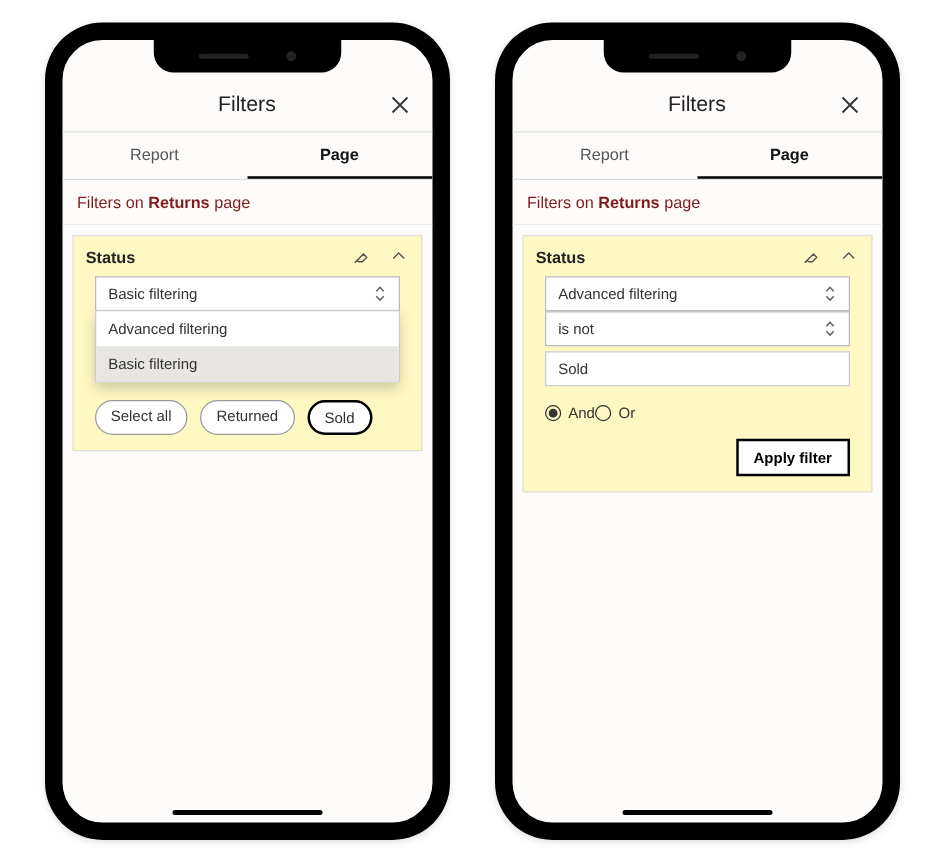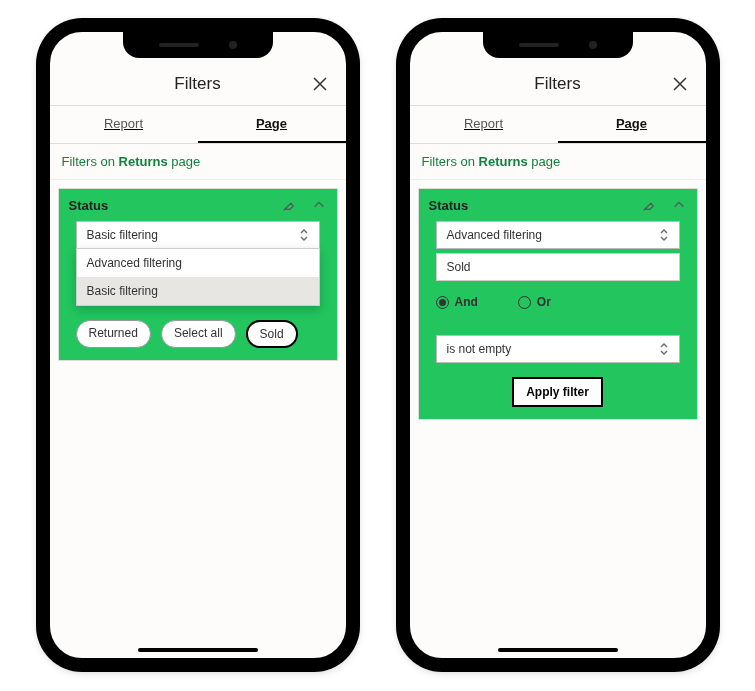--- a/index.html
+++ b/index.html
@@ -52,30 +52,30 @@
     border-bottom: 1px solid #ddd;
   }
   .titlebar .title { font-size:17px; font-weight:400; color:#222;}
   .close-x {
     position:absolute; right:14px; top:50%; transform:translateY(-50%);
     width:24px; height:24px; display:flex; align-items:center; justify-content:center;
     cursor:pointer;
   }
   .close-x svg { width:16px; height:16px; stroke:#333; stroke-width:1.5;}
   .tabs {
-    display:flex; border-bottom:1px solid #ddd;text-decoration:underline;
+    display:flex; border-bottom:1px solid #ddd;
   }
   .tab {
     flex:1; text-align:center; padding:10px 0; font-size:13px; color:#555; cursor:pointer;
   }
   .tab.active { font-weight:700; border-bottom:2px solid #000; color:#111;}
-  .subhead { padding:10px 12px; font-size:13px; color:#15803d; border-bottom:1px solid #eee;}
+  .subhead { padding:10px 12px; font-size:13px; color:#7f1d1d; border-bottom:1px solid #eee;}
   .subhead b{ font-weight:700; }
   .card {
-    margin:8px; border:1px solid #ddd; background:#22c55e;
+    margin:8px; border:1px solid #ddd; background:#fef9c3;
   }
   .card-head {
     display:flex; align-items:center; justify-content:space-between;
     padding:8px 10px;
   }
   .card-head .lbl { font-size:13px; font-weight:700; color:#222;}
   .card-head .icons { display:flex; gap:14px; align-items:center;}
   .icon-btn { width:16px; height:16px; display:flex; align-items:center; justify-content:center; cursor:pointer;}
   .icon-btn svg { width:14px; height:14px; stroke:#555; fill:none; stroke-width:1.3;}
   .card-body { padding:0 17px 12px;}
@@ -96,30 +96,30 @@
   .chips { display:flex; gap:10px; margin-top:14px;}
   .chip {
     border:1px solid #999; border-radius:16px; padding:5px 12px; font-size:12px;
     background:#fff; color:#333; cursor:pointer;
   }
   .chip.active { border:2px solid #000; font-weight:500;}
   .field-label { font-size:12px; color:#333; margin:10px 0 4px;}
   .textval {
     background:#fff; border:1px solid #ccc; padding:6px 10px; font-size:12px; color:#333;
   }
-  .radios { display:flex; gap:40px; margin:14px 0 26px; font-size:12px; color:#333;font-weight:bold;}
+  .radios { display:flex; margin:14px 0 10px; font-size:12px; color:#333;}
   .radio { display:flex; align-items:center; gap:6px; cursor:pointer;}
   .radio .dot {
     width:13px; height:13px; border:1.5px solid #333; border-radius:50%;
     display:flex; align-items:center; justify-content:center;
   }
   .radio.sel .dot::after{
     content:""; width:7px; height:7px; background:#333; border-radius:50%;
   }
-  .apply-row { display:flex; justify-content:center; margin-top:14px;}
+  .apply-row { display:flex; justify-content:flex-end; margin-top:14px;}
   .apply-btn {
     border:2px solid #000; background:#fff; padding:6px 12px; font-size:12px; font-weight:700;
     cursor:pointer;
   }
   .sort-arrows path{ stroke:#666; stroke-width:1.3; fill:none;}
 </style>
 </head>
 <body>
 
 <div class="phone">
@@ -162,22 +162,22 @@
           <span>Basic filtering</span>
           <svg class="sort-arrows" viewBox="0 0 10 14">
               <path d="M2 5 L5 2 L8 5 M2 9 L5 12 L8 9"></path>
             </svg>
         </div>
         <div class="dropdown">
           <div class="opt">Advanced filtering</div>
           <div class="opt sel">Basic filtering</div>
         </div>
         <div class="chips">
+          <div class="chip">Select all</div>
           <div class="chip">Returned</div>
-          <div class="chip">Select all</div>
           <div class="chip active">Sold</div>
         </div>
       </div>
     </div>
   </div>
   <div class="homebar"></div>
 </div>
 
 <div class="phone">
 
@@ -214,39 +214,39 @@
           </div>
         </div>
       </div>
       <div class="card-body">
         <div class="select">
           <span>Advanced filtering</span>
           <svg class="sort-arrows" viewBox="0 0 10 14">
               <path d="M2 5 L5 2 L8 5 M2 9 L5 12 L8 9"></path>
             </svg>
         </div>
+        <div class="select">
+          <span>is not</span>
+          <svg class="sort-arrows" viewBox="0 0 10 14">
+              <path d="M2 5 L5 2 L8 5 M2 9 L5 12 L8 9"></path>
+            </svg>
+        </div>
         <div class="textval" style="margin-top:4px">
           <span>Sold</span>
         </div>
         <div class="radios">
           <div class="radio sel">
             <span class="dot"></span>
             <span>And</span>
           </div>
           <div class="radio">
             <span class="dot"></span>
             <span>Or</span>
           </div>
         </div>
-        <div class="select">
-          <span>is not empty</span>
-          <svg class="sort-arrows" viewBox="0 0 10 14">
-              <path d="M2 5 L5 2 L8 5 M2 9 L5 12 L8 9"></path>
-            </svg>
-        </div>
         <div class="apply-row">
           <button class="apply-btn">Apply filter</button>
         </div>
       </div>
     </div>
   </div>
   <div class="homebar"></div>
 </div>
 
 </body></html>

